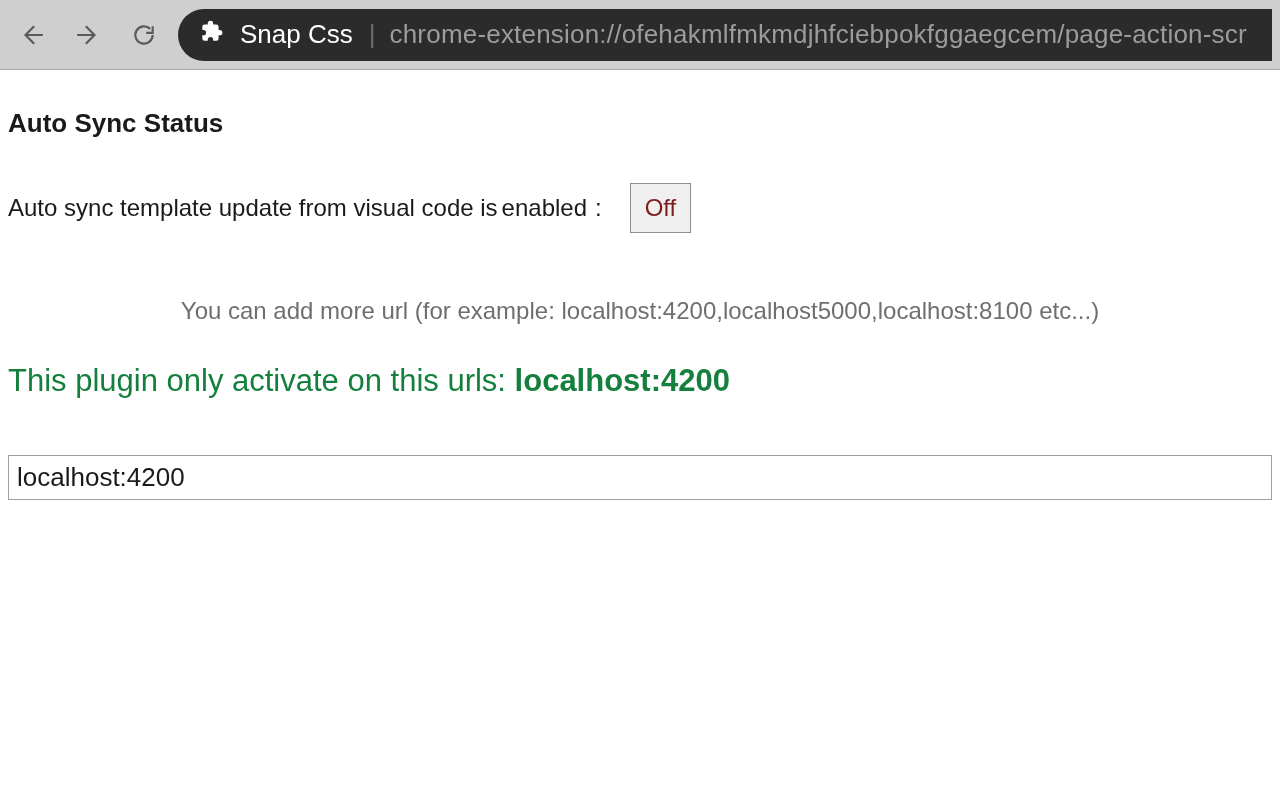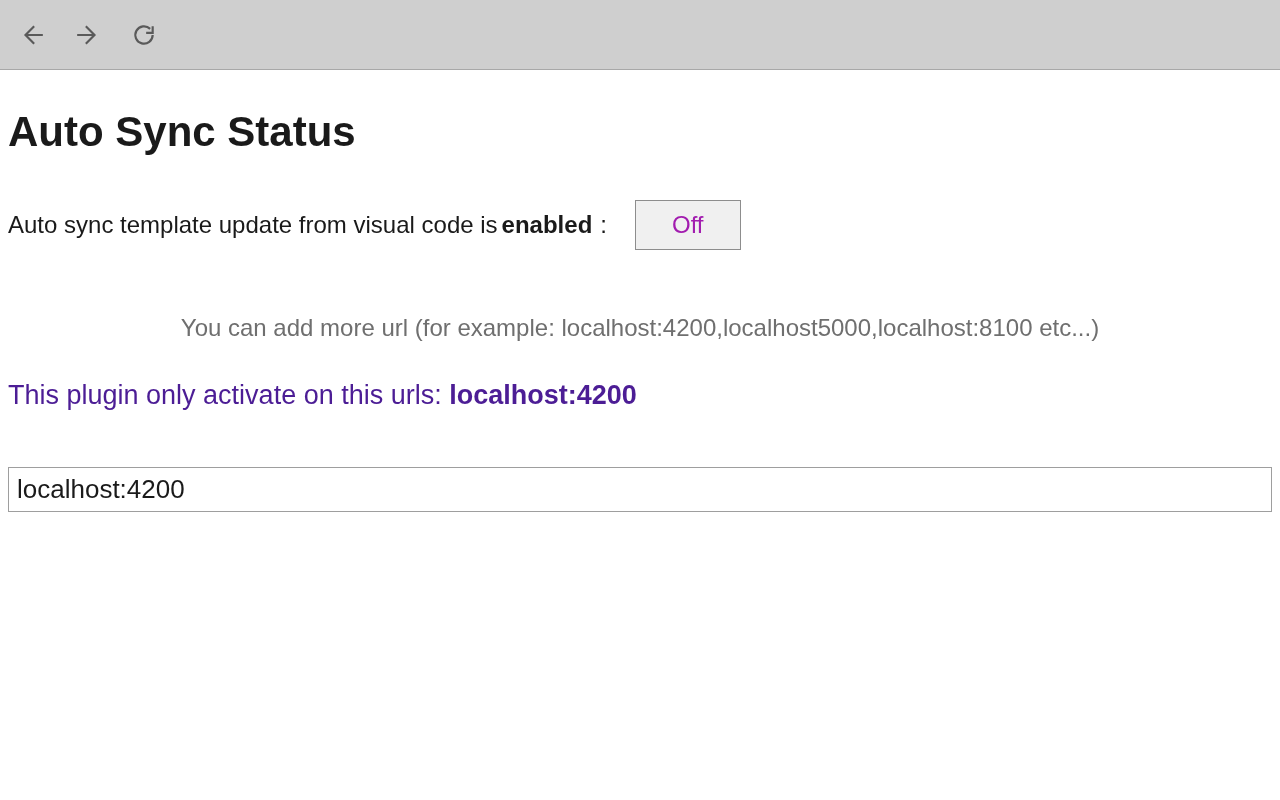--- a/index.html
+++ b/index.html
@@ -57,51 +57,51 @@
       margin-right: 14px;
     }
     .addr .url { color: #9c9c9c; letter-spacing: 0.2px; }
 
     
     .page {
       padding: 18px 8px 0 8px;
       color: #1a1a1a;
     }
     h2.sec-heading {
-      font-size: 42px;
+      font-size: 26px;
       font-weight: 700;
       margin: 20px 0 44px 0;
     }
     .sync-row {
       display: flex;
       align-items: center;
       font-size: 24px;
       margin-bottom: 64px;
     }
     .sync-row .lead { font-weight: 400; text-align: center; }
-    .sync-row .state { font-weight: 700; margin: 0 8px 0 4px; }
+    .sync-row .state { font-weight: 400; margin: 0 8px 0 4px; }
     .off-btn {
       font-family: inherit;
       font-size: 24px;
-      padding: 10px 36px;
+      padding: 10px 14px;
       margin-left: 28px;
       background: #f0f0f0;
       border: 1px solid #8d8d8d;
-      color: #a21caf;
+      color: #7f1d1d;
     }
 
     .hint {
       font-size: 24px;
       color: #6f6f6f;
       margin: 6px 0 38px 0;
       text-align: center;
     }
     .activate-line {
-      font-size: 27px;
-      color: #4c1d95;
+      font-size: 31px;
+      color: #15803d;
       margin: 0 0 56px 0;
     }
     .activate-line .host { font-weight: 700; }
 
     .url-field {
       width: 100%;
       font-family: inherit;
       font-size: 26px;
       padding: 6px 8px;
       border: 1px solid #9e9e9e;
@@ -123,20 +123,30 @@
     <svg viewBox="0 0 24 24">
         <path d="M10 4l8 8-8 8M18 12H2"></path>
       </svg>
   </div>
   <div class="nav-btn">
     <svg viewBox="0 0 24 24">
         <path d="M20 12a8 8 0 1 1-2.34-5.66M20 4v6h-6"></path>
       </svg>
   </div>
 
+  <div class="addr">
+    <span class="puzzle-icon">
+      <svg viewBox="0 0 24 24">
+          <path d="M20 11h-1V8a2 2 0 0 0-2-2h-3V5a2.5 2.5 0 0 0-5 0v1H6a2 2 0 0 0-2 2v3h1a2.5 2.5 0 0 1 0 5H4v3a2 2 0 0 0 2 2h3v-1a2.5 2.5 0 0 1 5 0v1h3a2 2 0 0 0 2-2v-3h1a2.5 2.5 0 0 0 0-5z"></path>
+        </svg>
+    </span>
+    <span class="title">Snap Css</span>
+    <span class="sep">|</span>
+    <span class="url">chrome-extension://ofehakmlfmkmdjhfciebpokfggaegcem/page-action-scr</span>
+  </div>
 </div>
 
 <div class="page">
 
   <h2 class="sec-heading">Auto Sync Status</h2>
 
   <div class="sync-row">
     <span class="lead">Auto sync template update from visual code is </span>
     <span class="state">enabled</span>
     <span>:</span>

